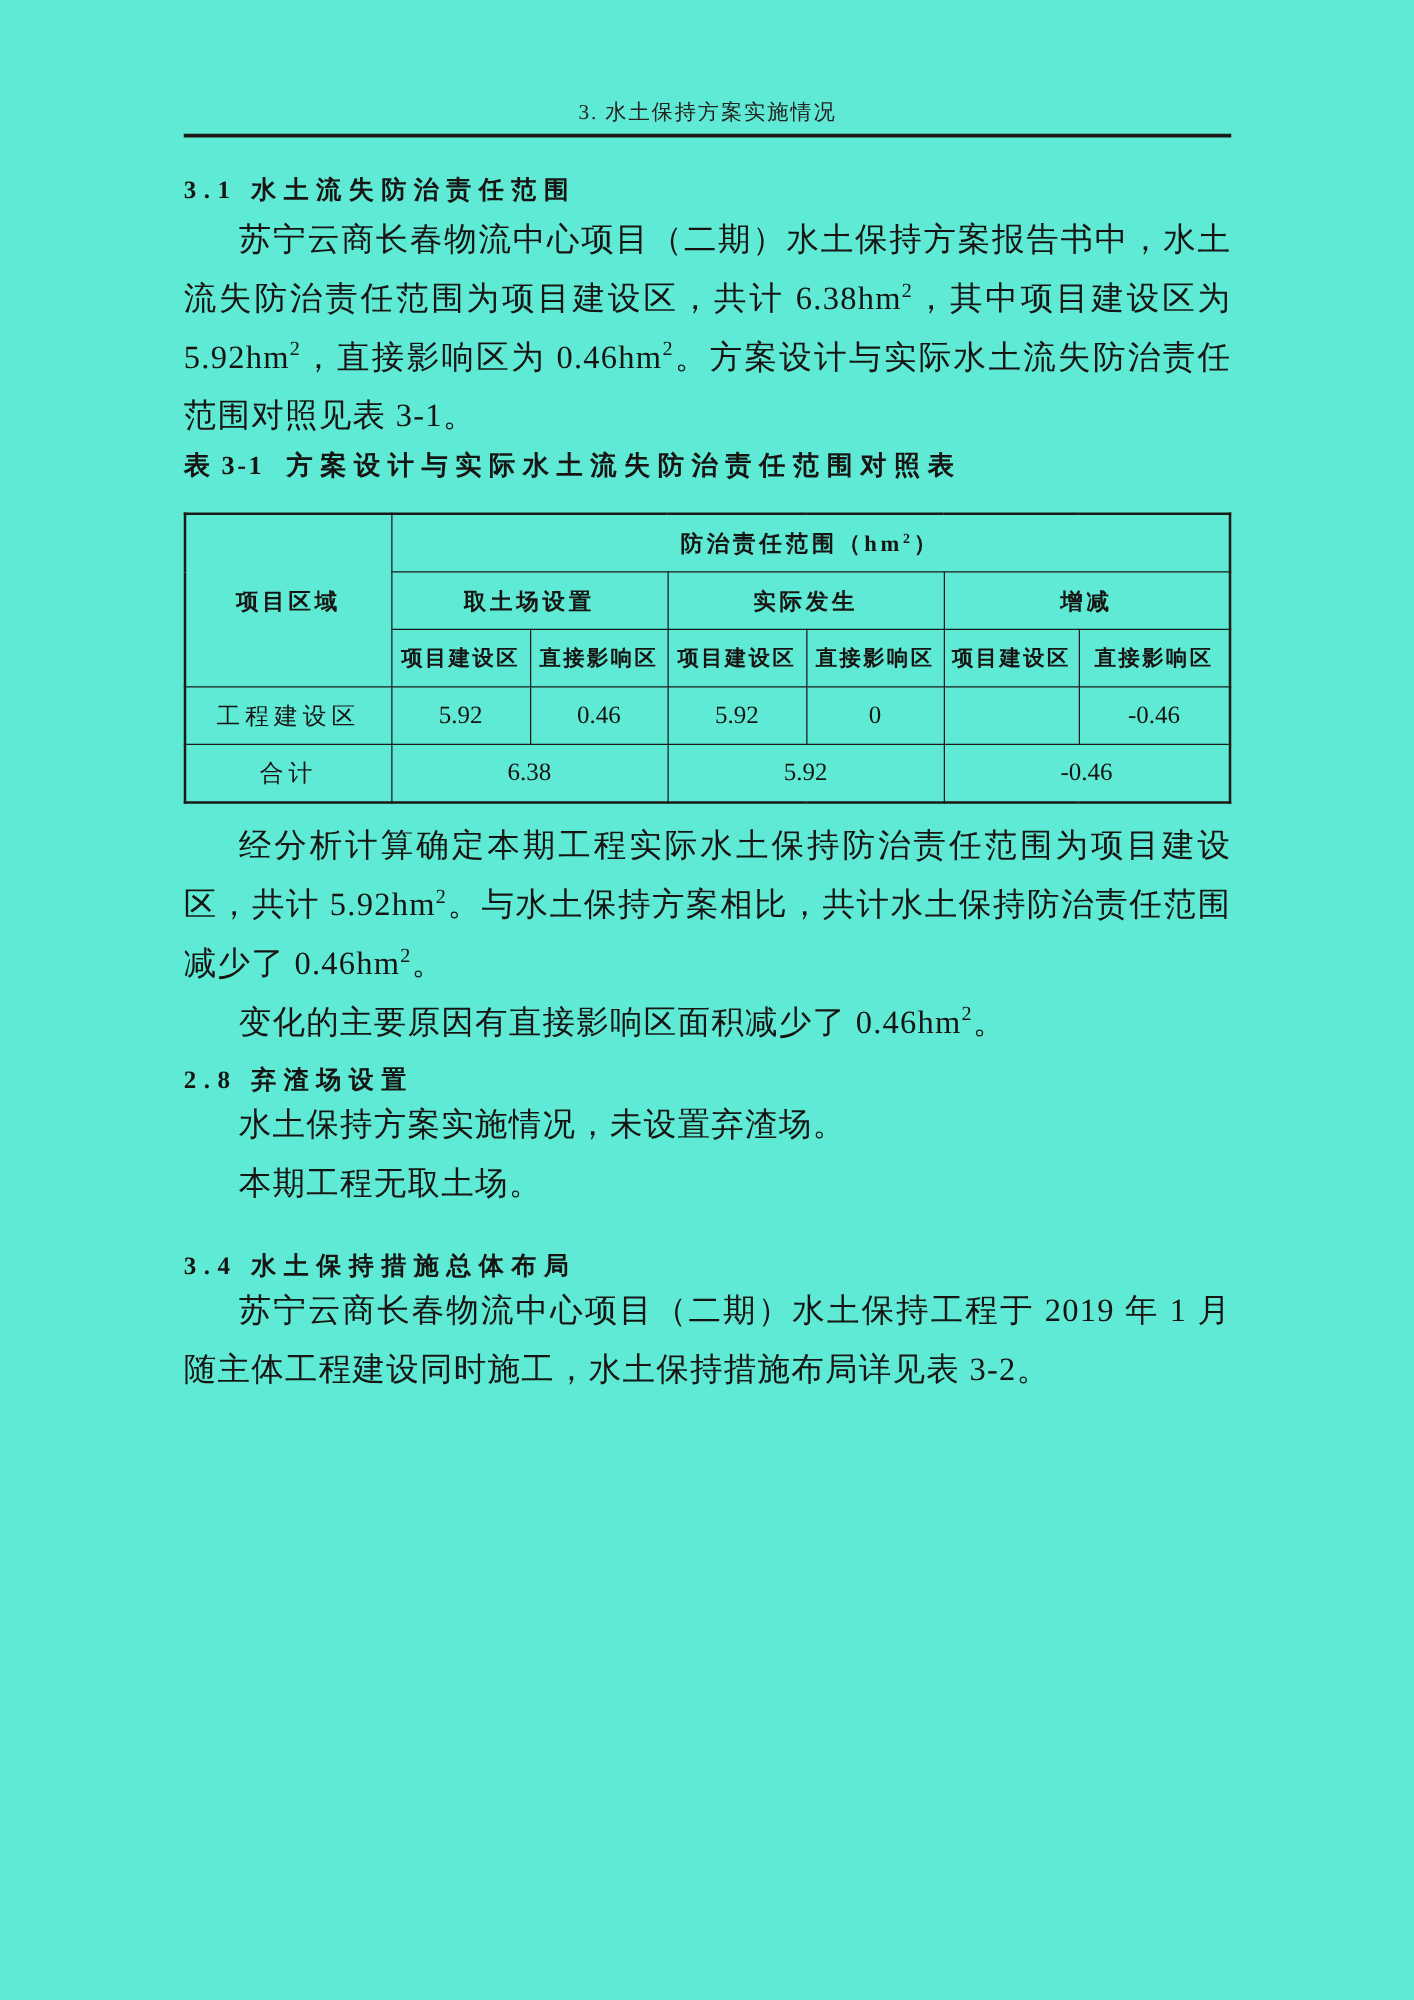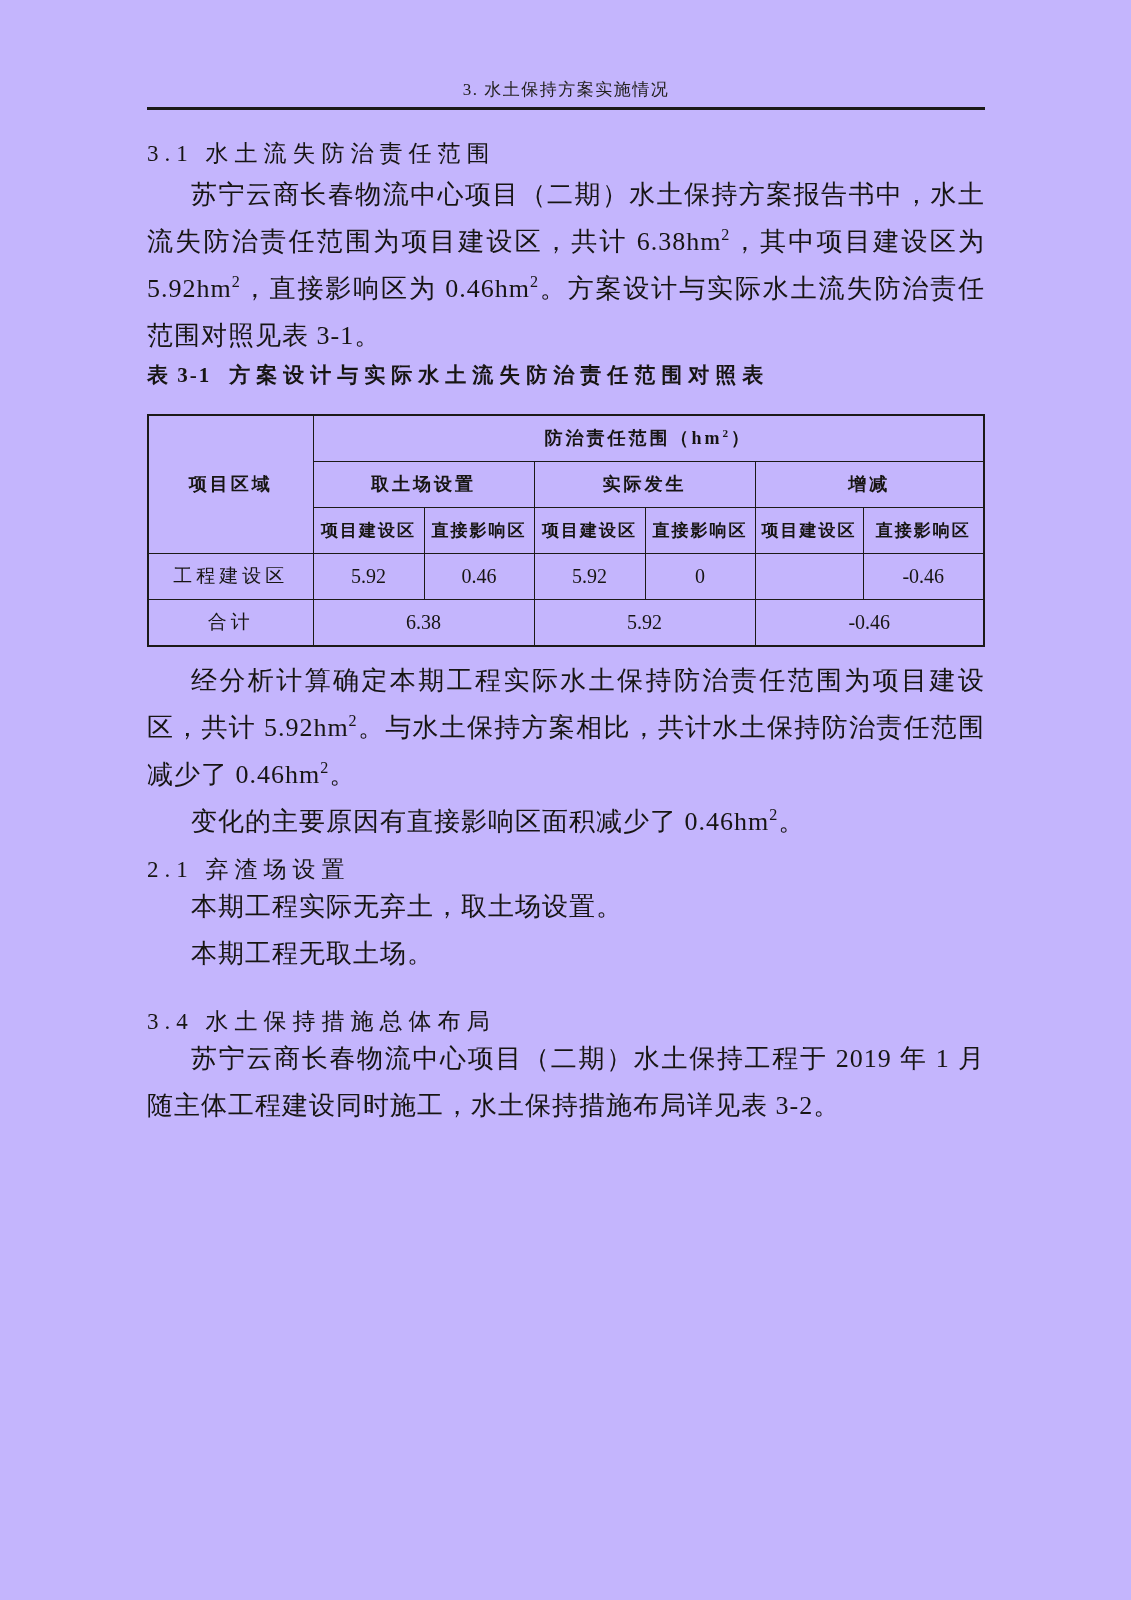--- a/index.html
+++ b/index.html
@@ -1,19 +1,19 @@
 <!DOCTYPE html>
 <html><head>
 <meta charset="utf-8">
 <style>
   html,body { margin:0; padding:0; background:#ffffff; }
   .page {
     position:relative;
     width:1131px; height:1600px;
-    background:#c4b5fd;
+    background:#5eead4;
     color:#171513;
     font-family:"Liberation Serif","DejaVu Serif",serif;
     box-sizing:border-box;
     padding:78px 146px 0 147px;
     overflow:hidden;
   }
   .running-header {
     text-align:center;
     font-size:17px;
     letter-spacing:1.5px;
@@ -22,22 +22,22 @@
   .header-rule { border-top:3px solid #1c1a18; margin-top:6px; }
 
   .doc-title {
     margin:37px 0 0 0;
     font-size:27px;
     font-weight:bold;
     letter-spacing:3px;
     line-height:1.15;
   }
   .sec-heading {
-    font-size:23px;
-    font-weight:normal;
+    font-size:20px;
+    font-weight:bold;
     letter-spacing:6px;
     line-height:1.15;
     margin:0;
   }
   .mt-31 { margin-top:31px; }
   .mt-20 { margin-top:20px; }
   .mt-12 { margin-top:12px; }
   .mt-32 { margin-top:32px; }
 
   .body-para {
@@ -159,22 +159,22 @@
         <td colspan="2" class="num">6.38</td>
         <td colspan="2" class="num">5.92</td>
         <td colspan="2" class="num">-0.46</td>
       </tr>
     </tbody>
   </table>
 
   <p class="body-para mt-10">经分析计算确定本期工程实际水土保持防治责任范围为项目建设区，共计 5.92hm<sup>2</sup>。与水土保持方案相比，共计水土保持防治责任范围减少了 0.46hm<sup>2</sup>。</p>
   <p class="body-para no-top">变化的主要原因有直接影响区面积减少了 0.46hm<sup>2</sup>。</p>
 
-  <h2 class="sec-heading mt-12">2.1 弃渣场设置</h2>
-  <p class="body-para no-top">本期工程实际无弃土，取土场设置。</p>
+  <h2 class="sec-heading mt-12">2.8 弃渣场设置</h2>
+  <p class="body-para no-top">水土保持方案实施情况，未设置弃渣场。</p>
 
   <p class="body-para no-top">本期工程无取土场。</p>
 
   <h2 class="sec-heading mt-32">3.4 水土保持措施总体布局</h2>
   <p class="body-para no-top">苏宁云商长春物流中心项目（二期）水土保持工程于 2019 年 1 月随主体工程建设同时施工，水土保持措施布局详见表 3-2。</p>
 
 
 </div>
 
 </body></html>

